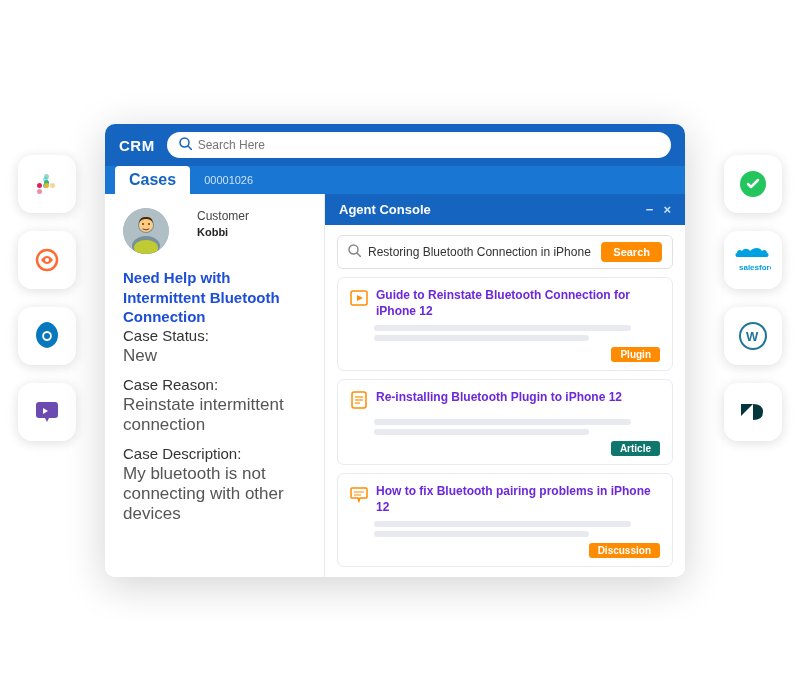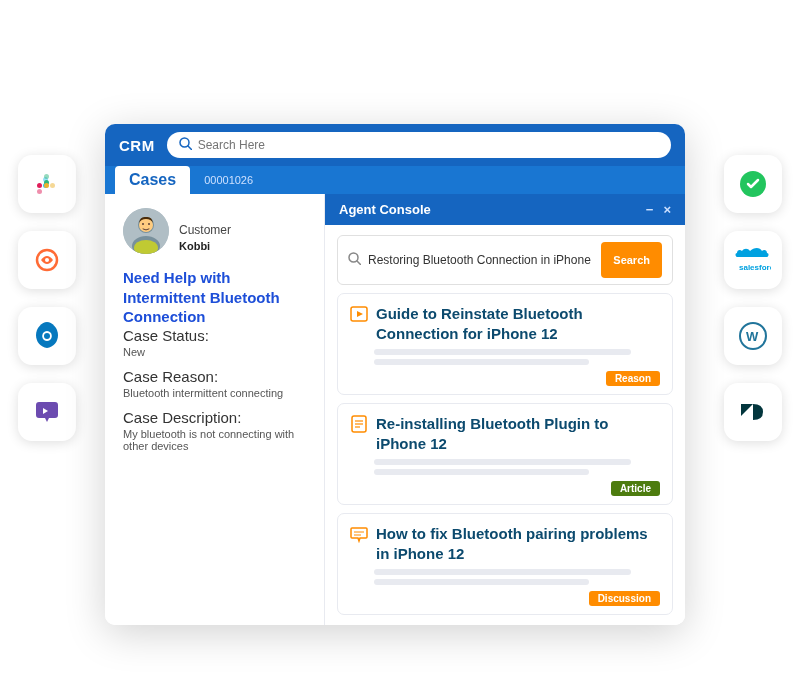--- a/index.html
+++ b/index.html
@@ -130,22 +130,22 @@
 
     
     .case-panel {
       width: 220px;
       padding: 14px 18px;
       border-right: 1px solid #e8eaf0;
       flex-shrink: 0;
     }
     .case-header {
       display: flex;
-      align-items: flex-end;
-      gap: 10px;
+      align-items: flex-start;
+      gap: 28px;
       margin-bottom: 14px;
     }
     .avatar {
       width: 46px;
       height: 46px;
       border-radius: 50%;
       background: #b0bec5;
       overflow: hidden;
       display: flex;
       align-items: center;
@@ -171,21 +171,21 @@
     }
     .case-field {
       margin-bottom: 10px;
     }
     .case-field-label {
       font-size: 15px;
       font-weight: 400;
       color: #333;
     }
     .case-field-value {
-      font-size: 11px;
+      font-size: 17px;
       color: #555;
       margin-top: 2px;
     }
 
     
     .agent-console {
       flex: 1;
       background: #fff;
       border-radius: 0 0 8px 0;
       display: flex;
@@ -227,21 +227,21 @@
       font-size: 12px;
       color: #333;
       flex: 1;
       background: transparent;
     }
     .search-btn {
       background: #ff8c00;
       color: #fff;
       border: none;
       border-radius: 4px;
-      padding: 12px 12px;
+      padding: 4px 12px;
       font-size: 11px;
       font-weight: 600;
       cursor: pointer;
     }
 
     
     .results-list {
       padding: 0 12px 10px;
       display: flex;
       flex-direction: column;
@@ -262,23 +262,23 @@
       gap: 8px;
       margin-bottom: 6px;
     }
     .result-icon {
       font-size: 16px;
       margin-top: 1px;
       flex-shrink: 0;
       color: #ff8c00;
     }
     .result-title {
-      font-size: 15px;
+      font-size: 12px;
       font-weight: 700;
-      color: #0c4a6e;
+      color: #6d28d9;
       line-height: 1.3;
     }
     .result-lines {
       display: flex;
       flex-direction: column;
       gap: 4px;
       margin-bottom: 6px;
       padding-left: 24px;
     }
     .result-line {
@@ -293,21 +293,21 @@
       justify-content: flex-end;
     }
     .badge {
       font-size: 10px;
       font-weight: 700;
       color: #fff;
       padding: 2px 9px;
       border-radius: 3px;
     }
     .badge.video { background: #ff8c00; }
-    .badge.article { background: #4d7c0f; }
+    .badge.article { background: #0f766e; }
     .badge.discussion { background: #ff8c00; }
   </style>
 </head>
 <body>
 
 <div class="scene">
 
   <div class="side-icons left">
 
     <div class="icon-box">
@@ -433,21 +433,21 @@
 
         <div class="case-title">Need Help with Intermittent Bluetooth Connection</div>
 
         <div class="case-field">
           <div class="case-field-label">Case Status:</div>
           <div class="case-field-value">New</div>
         </div>
 
         <div class="case-field">
           <div class="case-field-label">Case Reason:</div>
-          <div class="case-field-value">Bluetooth intermittent connecting</div>
+          <div class="case-field-value">Reinstate intermittent connection</div>
         </div>
 
         <div class="case-field">
           <div class="case-field-label">Case Description:</div>
           <div class="case-field-value">My bluetooth is not connecting with other devices</div>
         </div>
       </div>
 
       <div class="agent-console">
         <div class="agent-console-header">
@@ -479,21 +479,21 @@
                   <polygon points="7,6 7,12 13,9" fill="#ff8c00"></polygon>
                 </svg>
               </span>
               <span class="result-title">Guide to Reinstate Bluetooth Connection for iPhone 12</span>
             </div>
             <div class="result-lines">
               <div class="result-line medium"></div>
               <div class="result-line short"></div>
             </div>
             <div class="result-footer">
-              <span class="badge video">Reason</span>
+              <span class="badge video">Plugin</span>
             </div>
           </div>
 
           <div class="result-card">
             <div class="result-card-top">
               <span class="result-icon">
                 <svg width="18" height="18" viewBox="0 0 18 18" fill="none">
                   <rect x="2" y="1" width="14" height="16" rx="2" stroke="#ff8c00" stroke-width="1.5" fill="none"></rect>
                   <line x1="5" y1="6" x2="13" y2="6" stroke="#ff8c00" stroke-width="1.2"></line>
                   <line x1="5" y1="9" x2="13" y2="9" stroke="#ff8c00" stroke-width="1.2"></line>

